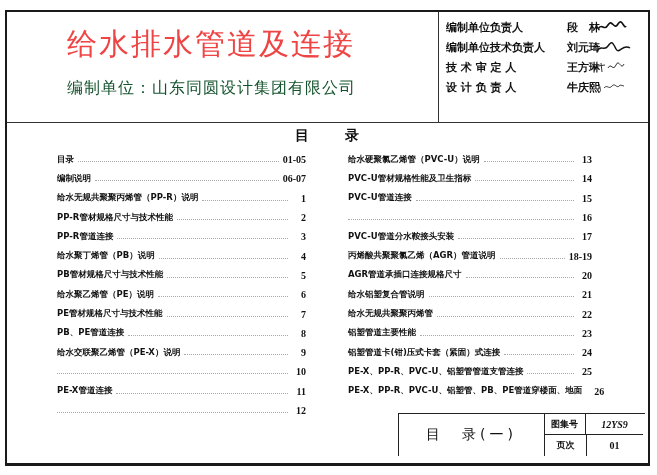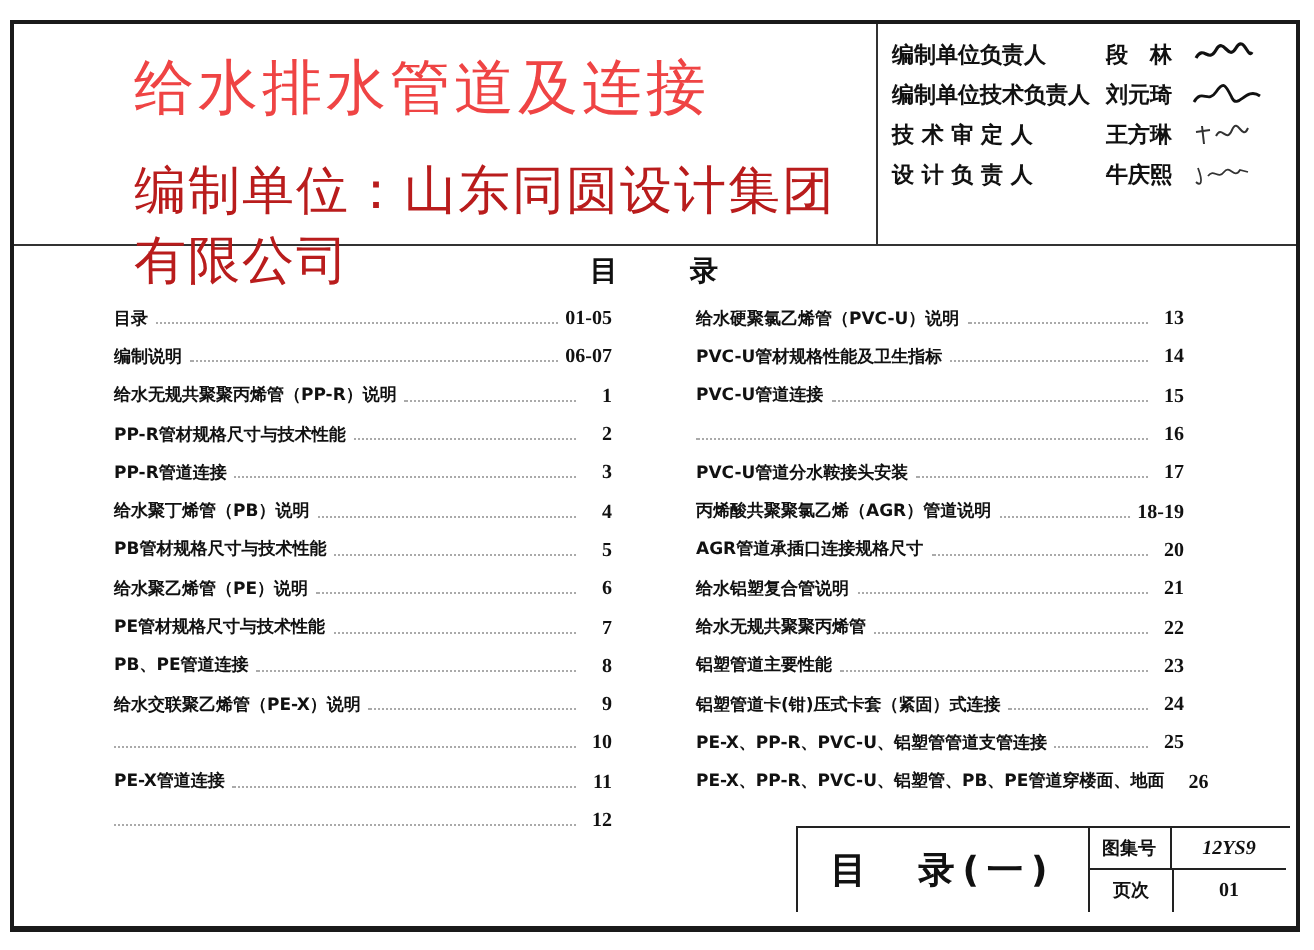--- a/index.html
+++ b/index.html
@@ -7,44 +7,44 @@
            font-family: "DejaVu Serif", "Liberation Serif", serif; color: #111; }
     .frame { position: absolute; left: 5px; top: 10px; width: 645px; height: 456px;
              border: 2px solid #1a1a1a; border-bottom-width: 3px; box-sizing: border-box; }
     .header { position: absolute; left: 0; top: 0; width: 100%; height: 110px;
               border-bottom: 1.5px solid #333; }
     .header-left { position: absolute; left: 0; top: 0; width: 431px; height: 100%;
                    border-right: 1.5px solid #333; }
     .main-title { position: absolute; left: 60px; top: 12px; font-family: Liberation Serif, serif;
                   font-size: 30px; letter-spacing: 2px; color: #ef4444; }
     .org-line { position: absolute; left: 60px; top: 66px; font-family: "DejaVu Sans", sans-serif;
-                font-size: 26px; letter-spacing: 1px; color: #b91c1c; }
+                font-size: 16px; letter-spacing: 1px; color: #14532d; }
     .sig-table { position: absolute; left: 446px; top: 20px; }
     .sig-row { position: absolute; left: 0; height: 20px; white-space: nowrap; font-size: 11px;
                font-weight: bold; font-family: "DejaVu Sans", sans-serif; }
     .sig-role { position: absolute; left: 0; }
-    .sig-name { position: absolute; left: 107px; }
+    .sig-name { position: absolute; left: 121px; }
     .sig-mark { position: absolute; left: 150px; font-family: "DejaVu Serif", serif; font-style: italic;
                 font-size: 11px; font-weight: normal; color: #222; }
     .toc-heading { position: absolute; top: 127px; left: 295px; font-size: 14px; font-weight: bold;
                    font-family: "DejaVu Sans", sans-serif; letter-spacing: 36px; }
     .toc-col { position: absolute; top: 150px; }
     .toc-col.left { left: 57px; width: 249px; }
     .toc-col.right { left: 348px; width: 244px; }
     .toc-row { position: relative; height: 19.3px; display: flex; align-items: center;
                font-size: 8.5px; font-weight: bold; font-family: "DejaVu Sans", sans-serif; }
     .toc-title { white-space: nowrap; flex: 0 0 auto; padding-right: 4px; }
     .toc-dots { flex: 1 1 auto; border-bottom: 1px dotted #aaa; height: 0; margin-top: 4px; }
     .toc-page { flex: 0 0 auto; padding-left: 4px; font-family: "Liberation Serif", serif;
                 font-size: 10px; min-width: 14px; text-align: right; }
     .title-block { position: absolute; left: 398px; top: 413px; width: 247px; height: 43px;
                    border-top: 1.5px solid #222; border-left: 1.5px solid #222; box-sizing: border-box; }
     .tb-name { position: absolute; left: 0; top: 0; width: 145px; height: 100%;
                border-right: 1.5px solid #222; display: flex; align-items: center; justify-content: center;
-               font-size: 18px; font-weight: bold; font-family: "DejaVu Sans", sans-serif; letter-spacing: 4px; }
+               font-size: 14px; font-weight: normal; font-family: "DejaVu Sans", sans-serif; letter-spacing: 4px; }
     .tb-cell { position: absolute; height: 21px; display: flex; align-items: center; justify-content: center;
                font-size: 9px; font-weight: bold; font-family: Liberation Serif, serif; box-sizing: border-box; }
     .tb-label1 { left: 145px; top: 0; width: 42px; border-bottom: 1.5px solid #222; border-right: 1.5px solid #222; }
     .tb-value1 { left: 187px; top: 0; width: 57px; border-bottom: 1.5px solid #222;
                  font-family: "Liberation Serif", serif; font-size: 10px; font-style: italic; }
     .tb-label2 { left: 146px; top: 21px; width: 42px; border-right: 1.5px solid #222; }
     .tb-value2 { left: 187px; top: 21px; width: 57px; font-family: "Liberation Serif", serif; font-size: 10px; }
   </style>
 </head>
 <body>

